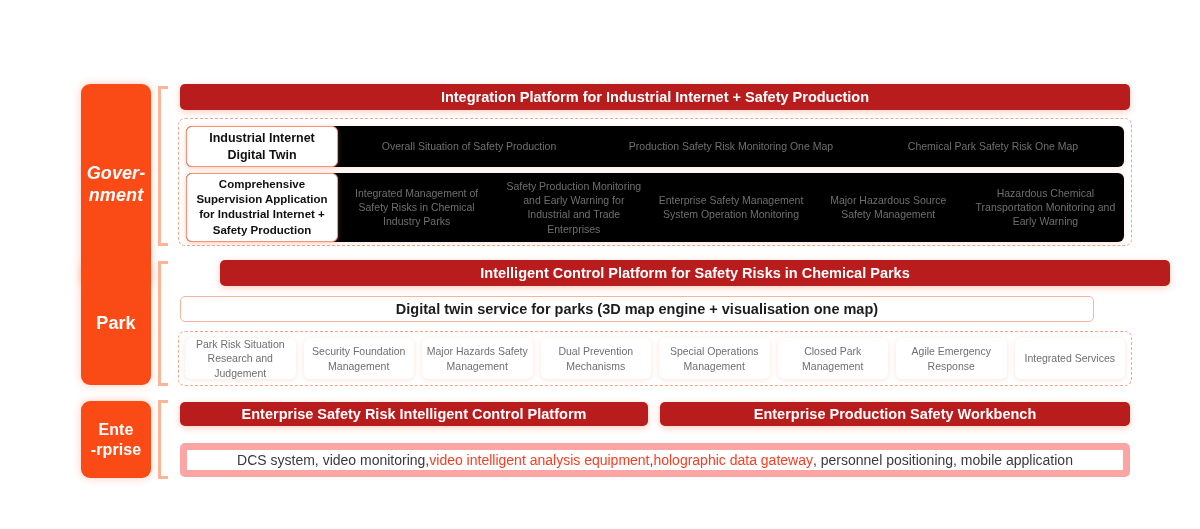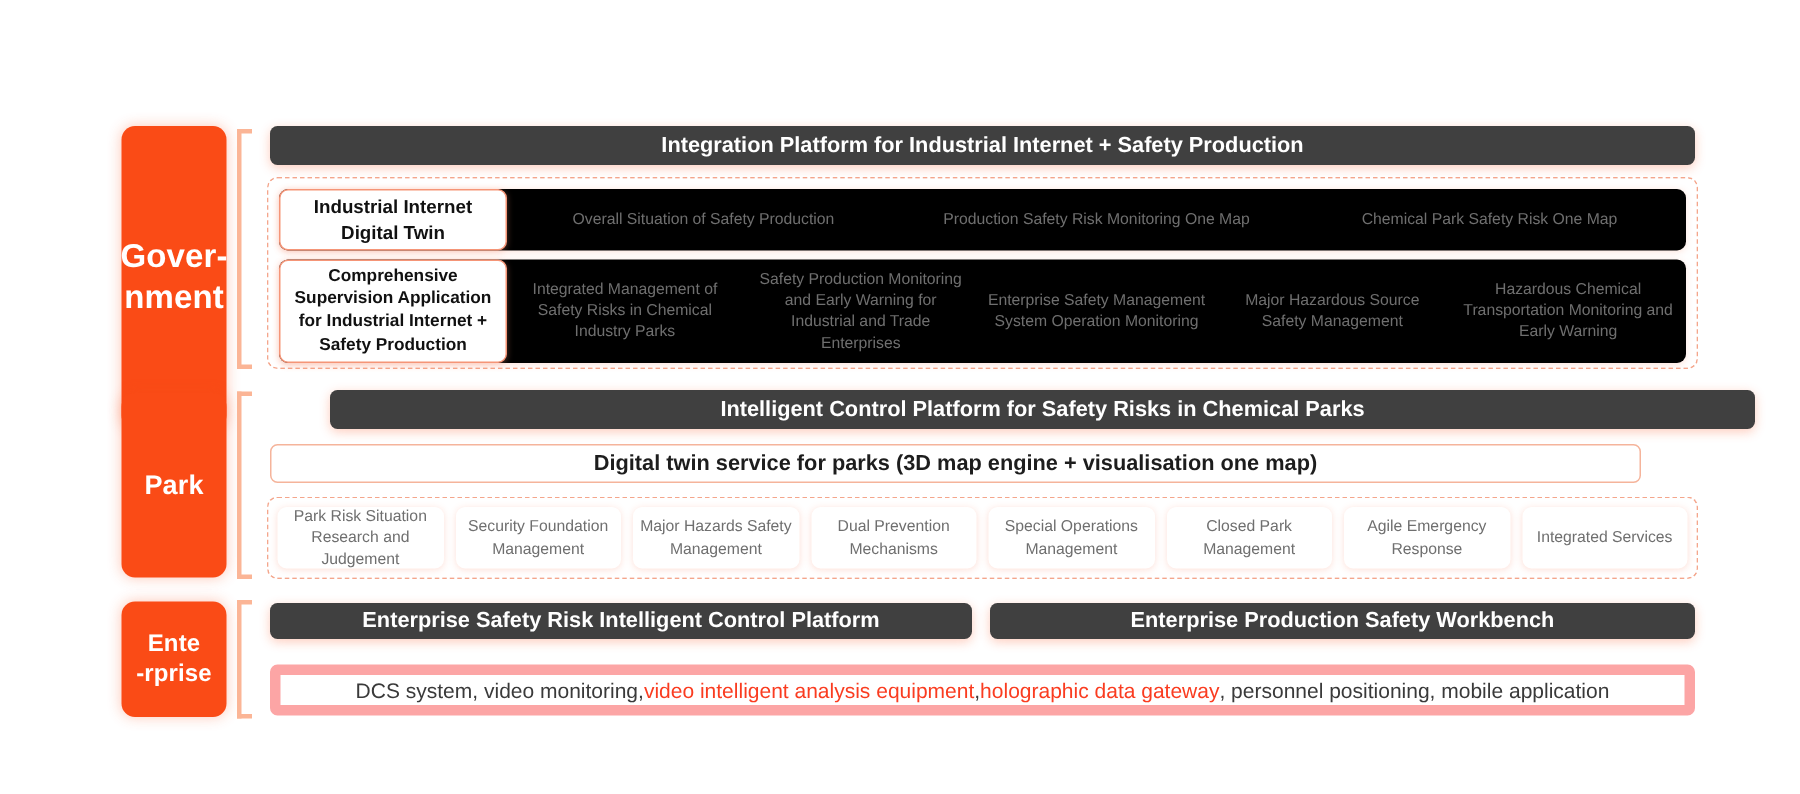--- a/index.html
+++ b/index.html
@@ -33,42 +33,42 @@
     font-weight: bold;
     display: flex;
     align-items: center;
     justify-content: center;
     text-align: center;
     line-height: 1.22;
     box-shadow: 0 0 9px rgba(250,75,22,0.30);
     letter-spacing: .1px;
     white-space: pre-line;
   }
-  .tier-label.gov  { left: 81px;  top: 84px;  width: 70px;  height: 202px; font-size: 22px; }
+  .tier-label.gov  { left: 81px;  top: 84px;  width: 70px;  height: 202px; font-size: 18px; font-style: italic; }
   .tier-label.park { left: 81px;  top: 262px; width: 70px;  height: 123px; font-size: 18px; }
   .tier-label.ent  { left: 81px;  top: 401px; width: 70px;  height: 77px;  font-size: 16px; }
 
   
   .bracket {
     position: absolute;
     border-left: 3px solid #fbb596;
     border-top: 3px solid #fbb596;
     border-bottom: 3px solid #fbb596;
     border-right: none;
     width: 10px;
     box-sizing: border-box;
   }
   .bracket.gov  { left: 158px; top: 86px;  height: 160px; }
   .bracket.park { left: 158px; top: 261px; height: 125px; }
   .bracket.ent  { left: 158px; top: 400px; height: 79px; }
 
   
   .bar-orange {
     position: absolute;
-    background: #404040;
+    background: #b91c1c;
     border-radius: 5px;
     color: #ffffff;
     font-weight: bold;
     font-size: 14.5px;
     display: flex;
     align-items: center;
     justify-content: center;
     text-align: center;
     box-shadow: 0 2px 7px rgba(250,75,22,0.28);
     box-sizing: border-box;

